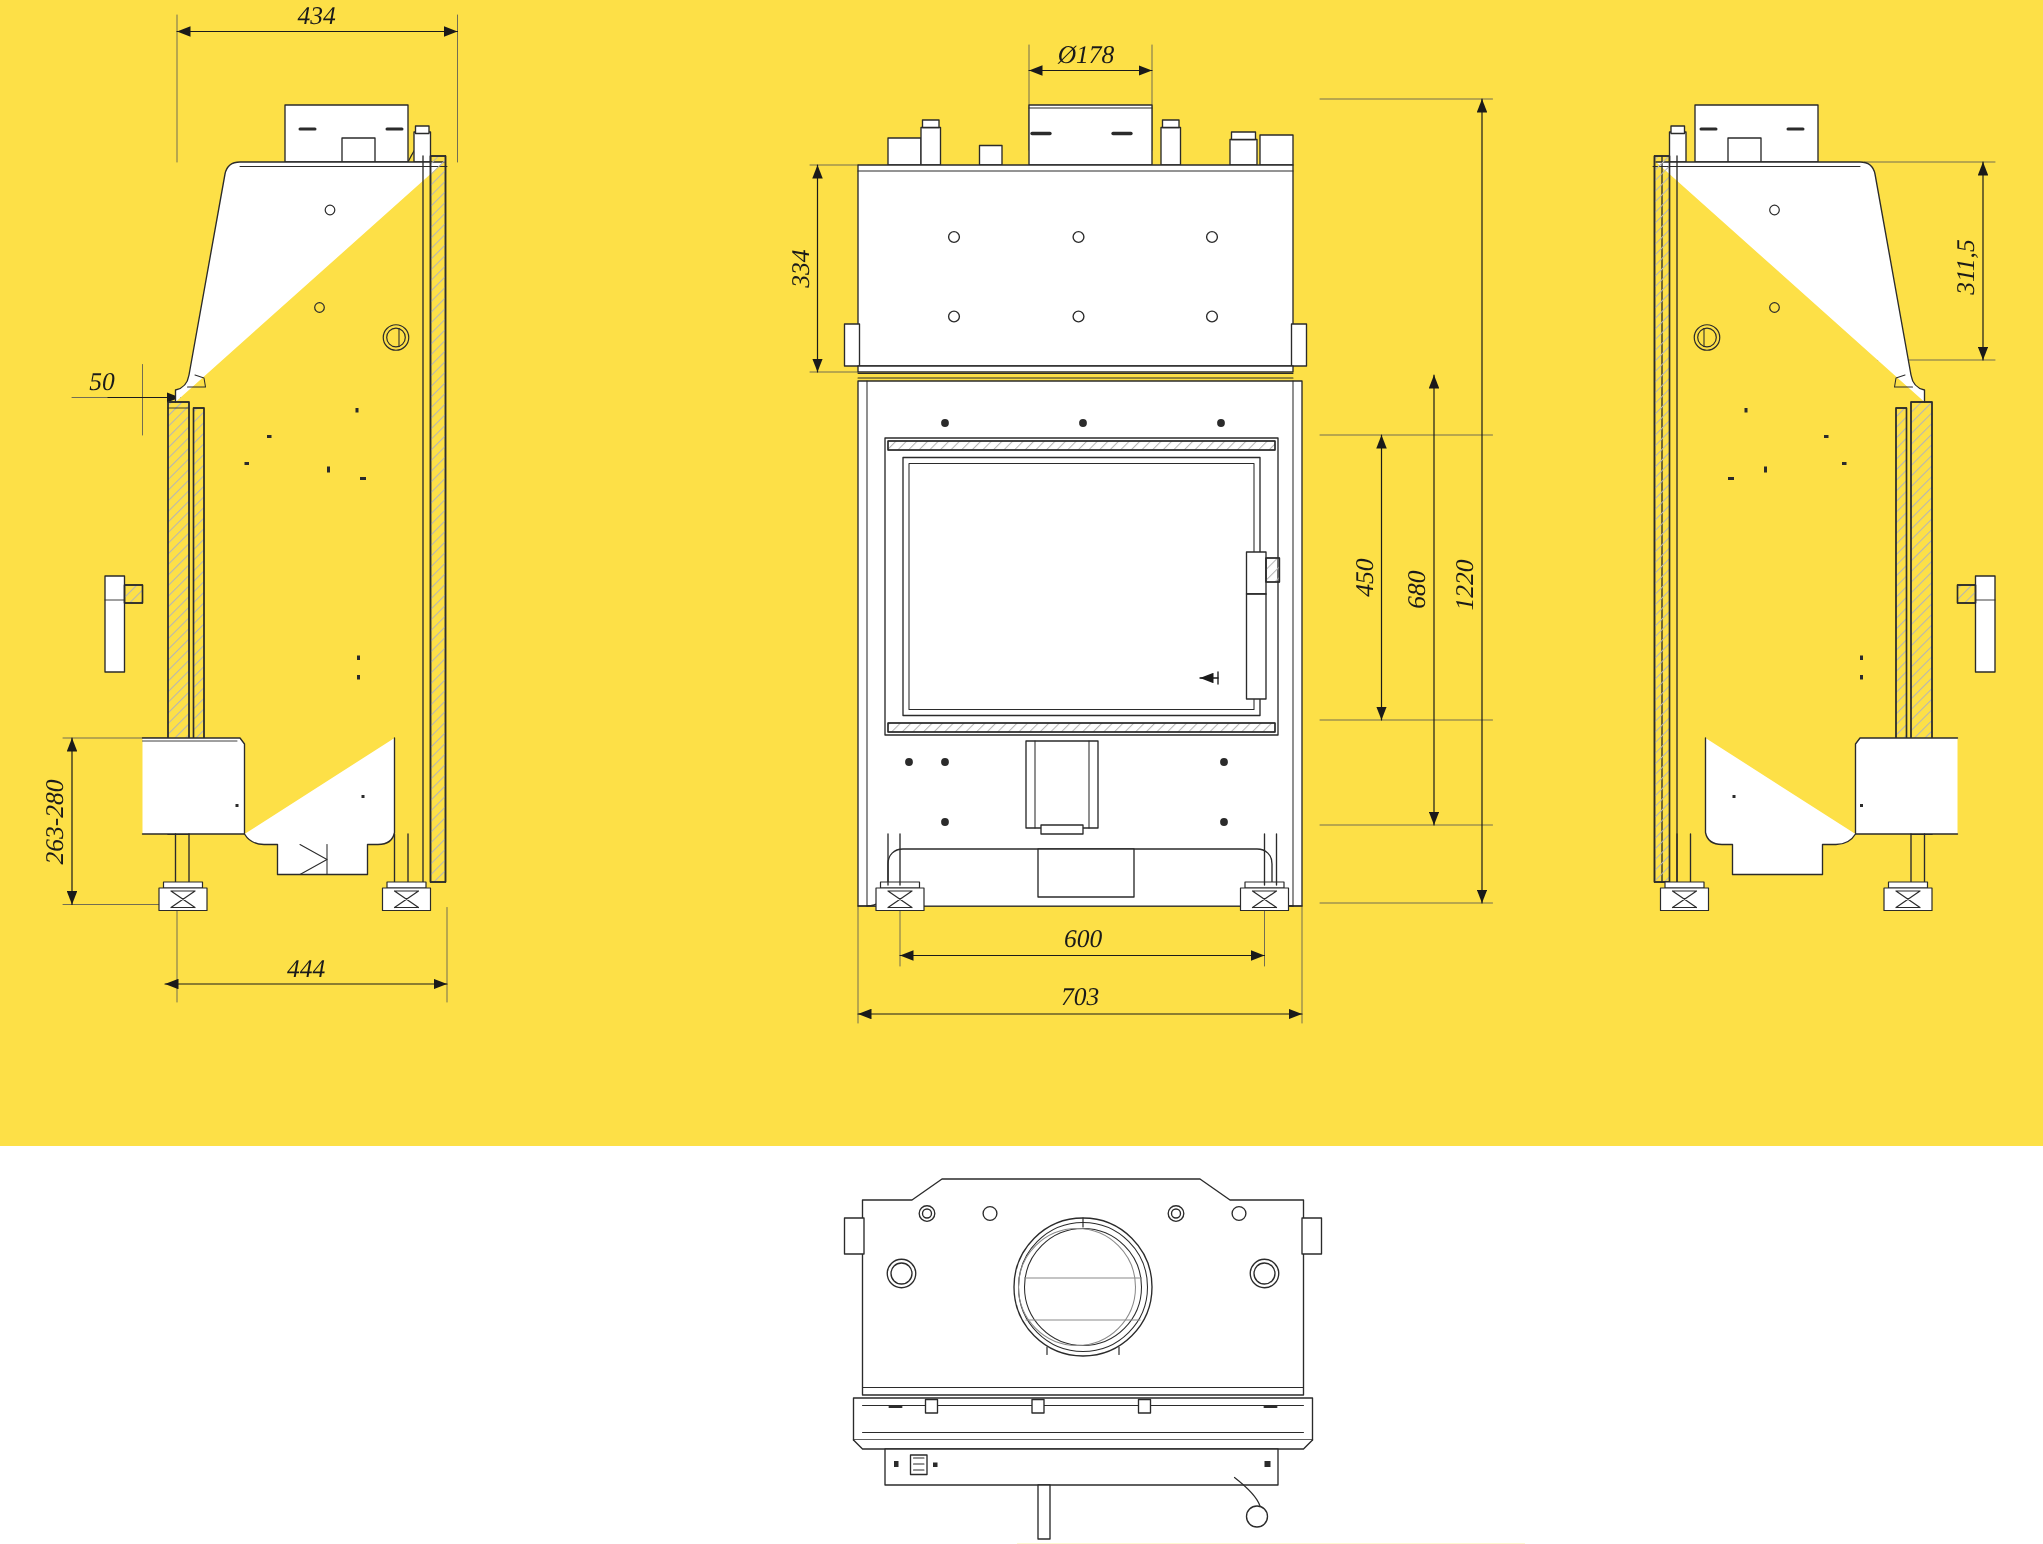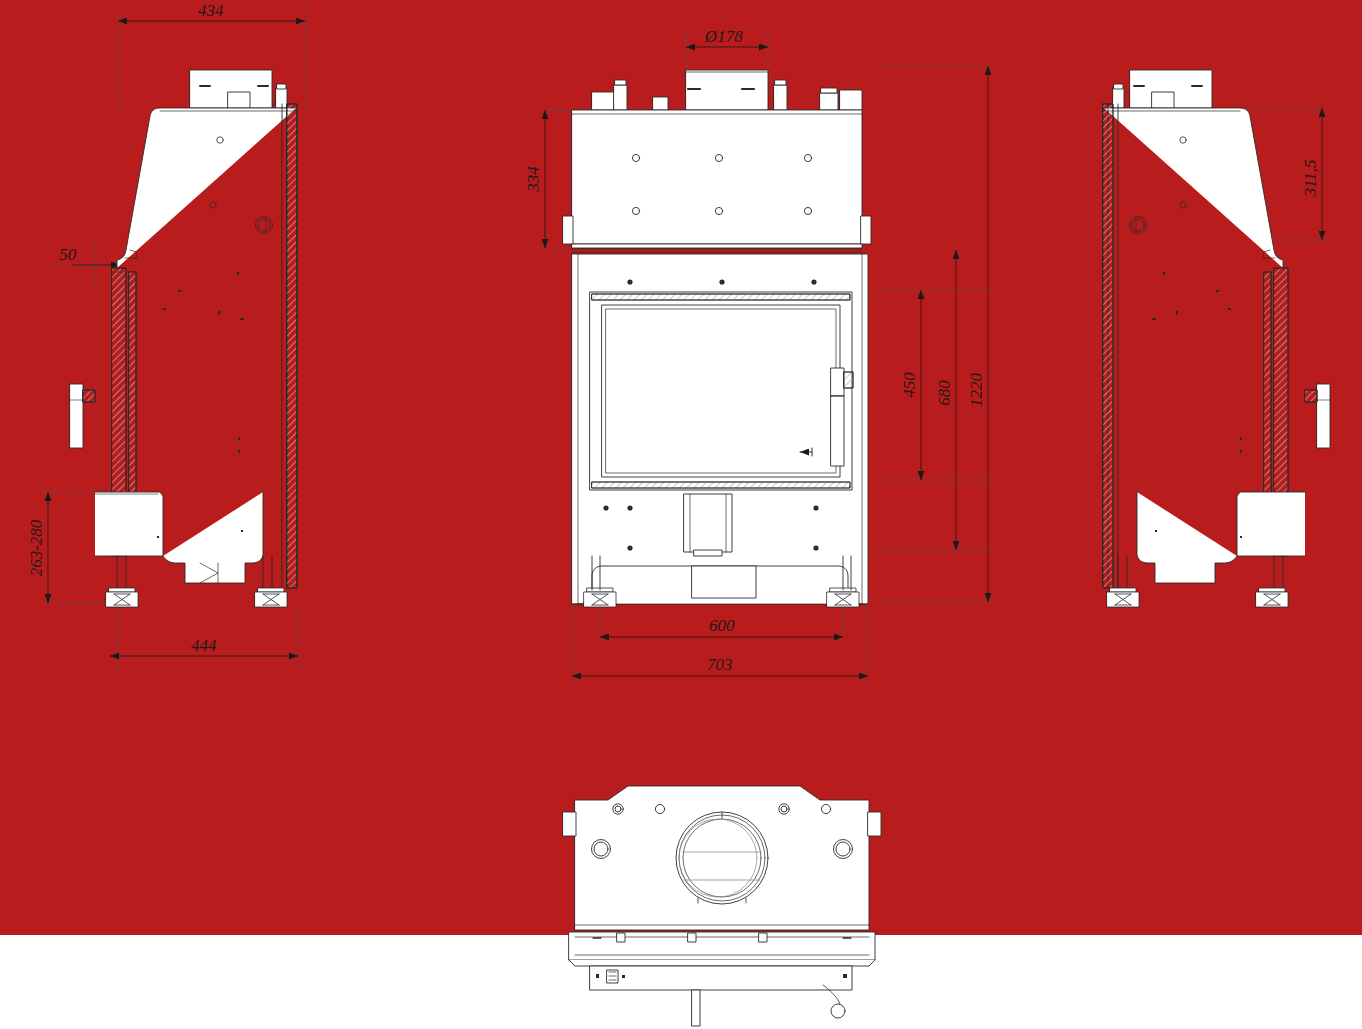--- a/index.html
+++ b/index.html
@@ -1,19 +1,19 @@
 <!DOCTYPE html>
 <html><head>
 <meta charset="utf-8">
 <title>Fireplace Insert Technical Drawing</title>
 <style>
   html,body{margin:0;padding:0;background:#ffffff;}
   body{width:1362px;height:1029px;overflow:hidden;
        font-family:"Liberation Sans",sans-serif;}
-  #sheet{position:relative;width:1362px;height:935px;background:#b91c1c;}
+  #sheet{position:relative;width:1362px;height:764px;background:#fde047;}
   svg{display:block;}
   .dimtext{font-family:"Liberation Serif",serif;font-style:italic;
            font-size:17px;fill:#1a1a1a;}
 </style>
 </head>
 <body>
 
 <div id="sheet">
 <svg width="1362" height="1029" viewBox="0 0 1362 1029">
 

